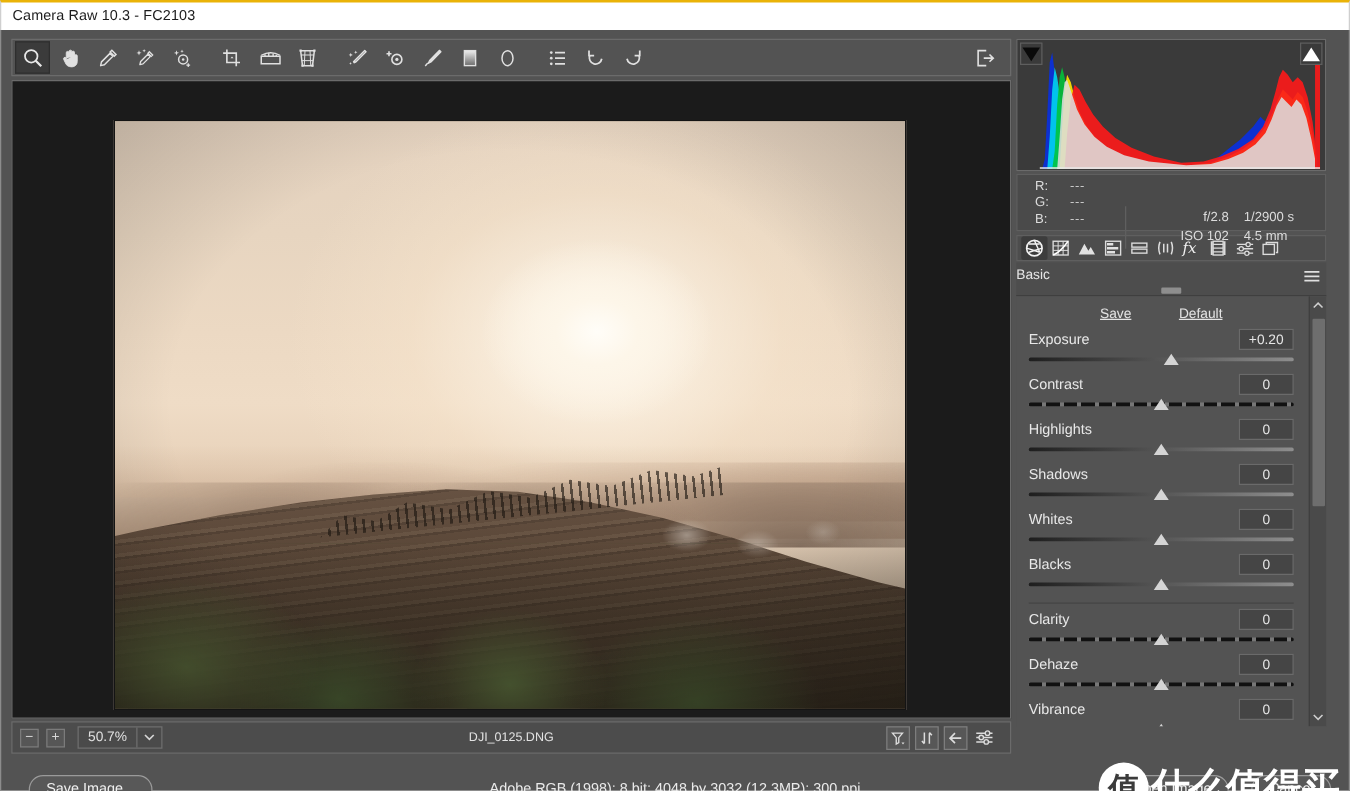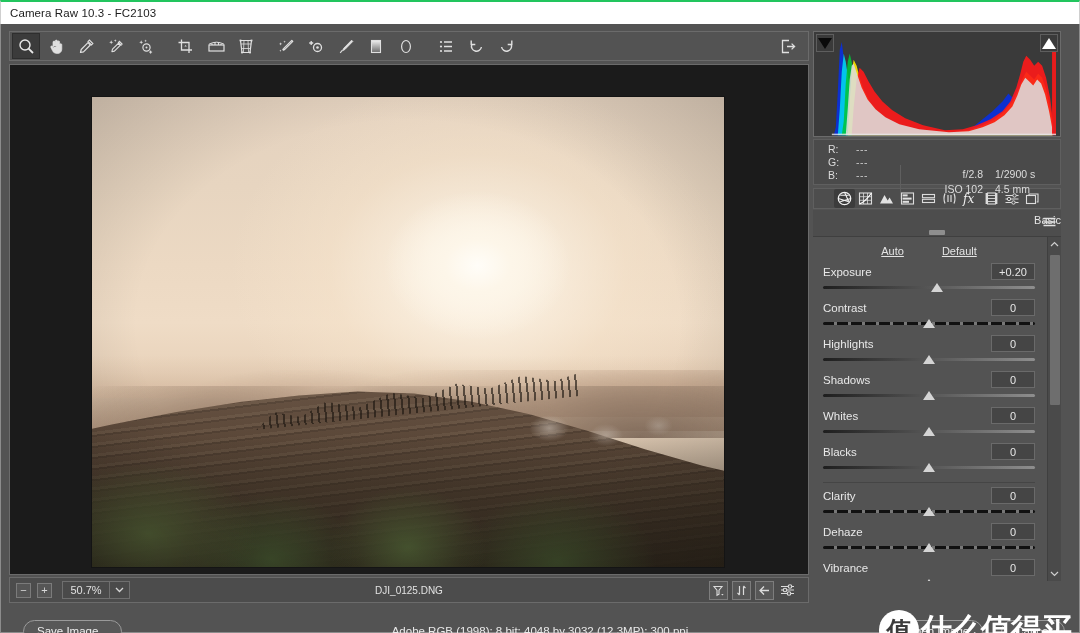--- a/index.html
+++ b/index.html
@@ -12,21 +12,21 @@
   #app {
     position: relative;
     width: 1080px; height: 633px;
     background: #535353;
   }
 
   
   #titlebar {
     position: absolute; left: 0; top: 0; width: 1080px; height: 24px;
     background: #ffffff;
-    border-top: 2px solid #22c55e;
+    border-top: 2px solid #eab308;
     border-left: 1px solid #cfcfcf;
     border-right: 1px solid #cfcfcf;
     display: flex; align-items: center;
   }
   #titlebar .title {
     font-size: 11.5px; color: #1c1c1c; padding-left: 9px; letter-spacing: 0.1px;
     white-space: nowrap;
   }
 
   
@@ -216,32 +216,32 @@
     padding-left: 16px;
     margin-top: 39px;
   }
   #exifcol .row { display: flex; line-height: 15px; }
   #exifcol .c1 { width: 66px; text-align: right; }
   #exifcol .c2 { width: 72px; text-align: left; padding-left: 12px; }
 
   #paneltabs {
     width: 248px; height: 21px; margin-top: 3px;
     background: #4d4d4d; border: 1px solid #5f5f5f;
-    display: flex; align-items: center; padding-left: 3px; justify-content: center;
+    display: flex; align-items: center; padding-left: 3px;
   }
   .ptab {
     width: 21px; height: 19px;
     display: flex; align-items: center; justify-content: center;
   }
   .ptab.active { background: #3c3c3c; border-radius: 2px; }
 
   #panelhead {
     width: 248px; height: 19px; margin-top: 1px;
     background: #4d4d4d;
-    display: flex; align-items: center; justify-content: flex-end;
+    display: flex; align-items: center; justify-content: flex-start;
     position: relative;
   }
   #panelhead .ptitle { font-size: 11px; color: #e6e6e6; }
   #panelhead .pmenu { position: absolute; right: 5px; top: 4px; }
   #panelgrip {
     width: 248px; height: 8px; background: #4d4d4d;
     display: flex; align-items: center; justify-content: center;
     border-bottom: 1px solid #3f3f3f;
   }
   #panelgrip .grip { width: 16px; height: 5px; background: #8e8e8e; border-radius: 1px; }
@@ -677,21 +677,21 @@
         </div>
       </div>
       <div id="panelgrip">
         <div class="grip"></div>
       </div>
 
       <div id="panelbody">
         <div id="sliders">
 
           <div id="autorow">
-            <a href="#">Auto</a>
+            <a href="#">Save</a>
             <a href="#">Default</a>
           </div>
 
           <div class="slider-group">
             <div class="slider-row">
               <span class="name">Exposure</span>
               <span class="valbox">+0.20</span>
             </div>
             <div class="track-wrap">
               <div class="track plain"></div>

